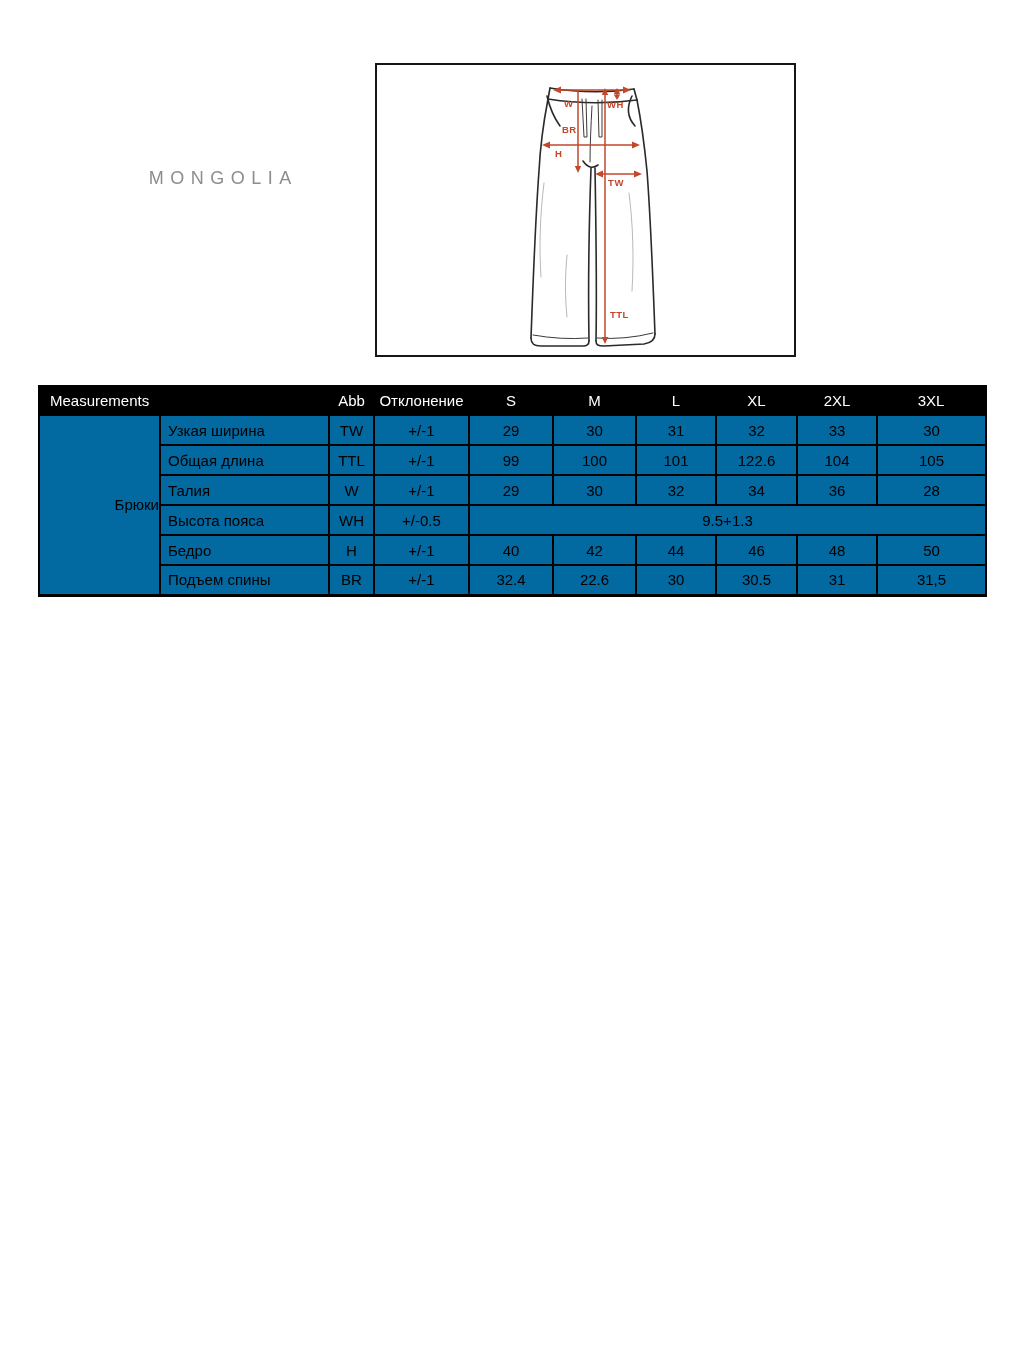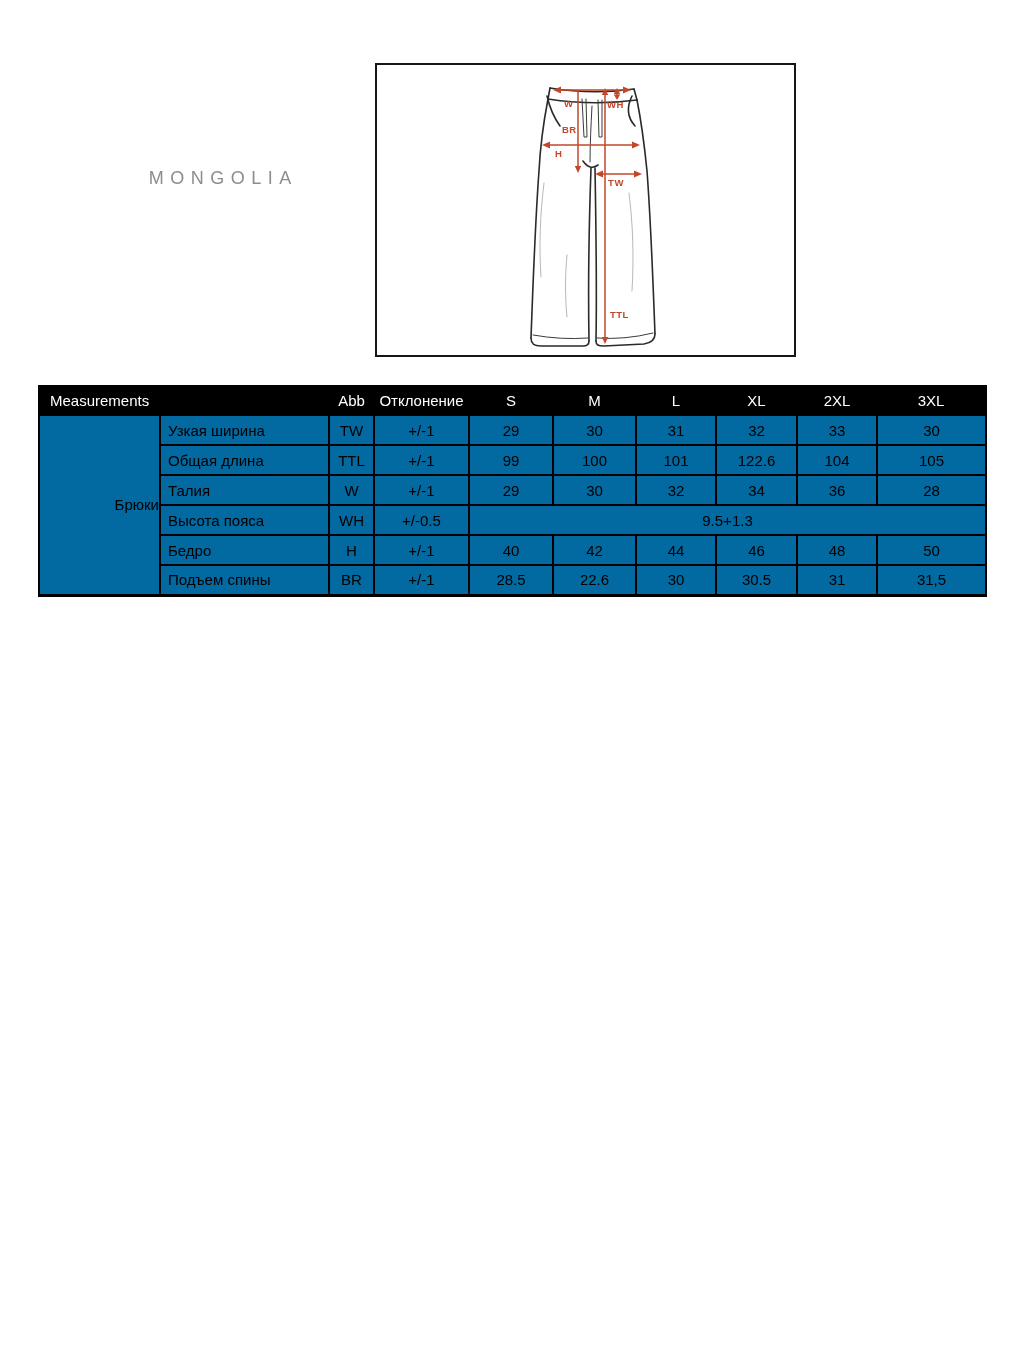--- a/index.html
+++ b/index.html
@@ -272,21 +272,21 @@
           <td>42</td>
           <td>44</td>
           <td>46</td>
           <td>48</td>
           <td>50</td>
         </tr>
         <tr>
           <td class="name">Подъем спины</td>
           <td>BR</td>
           <td>+/-1</td>
-          <td>28.5</td>
+          <td>32.4</td>
           <td>22.6</td>
           <td>30</td>
           <td>30.5</td>
           <td>31</td>
           <td>31,5</td>
         </tr>
       </tbody>
     </table>
   </div>
 

